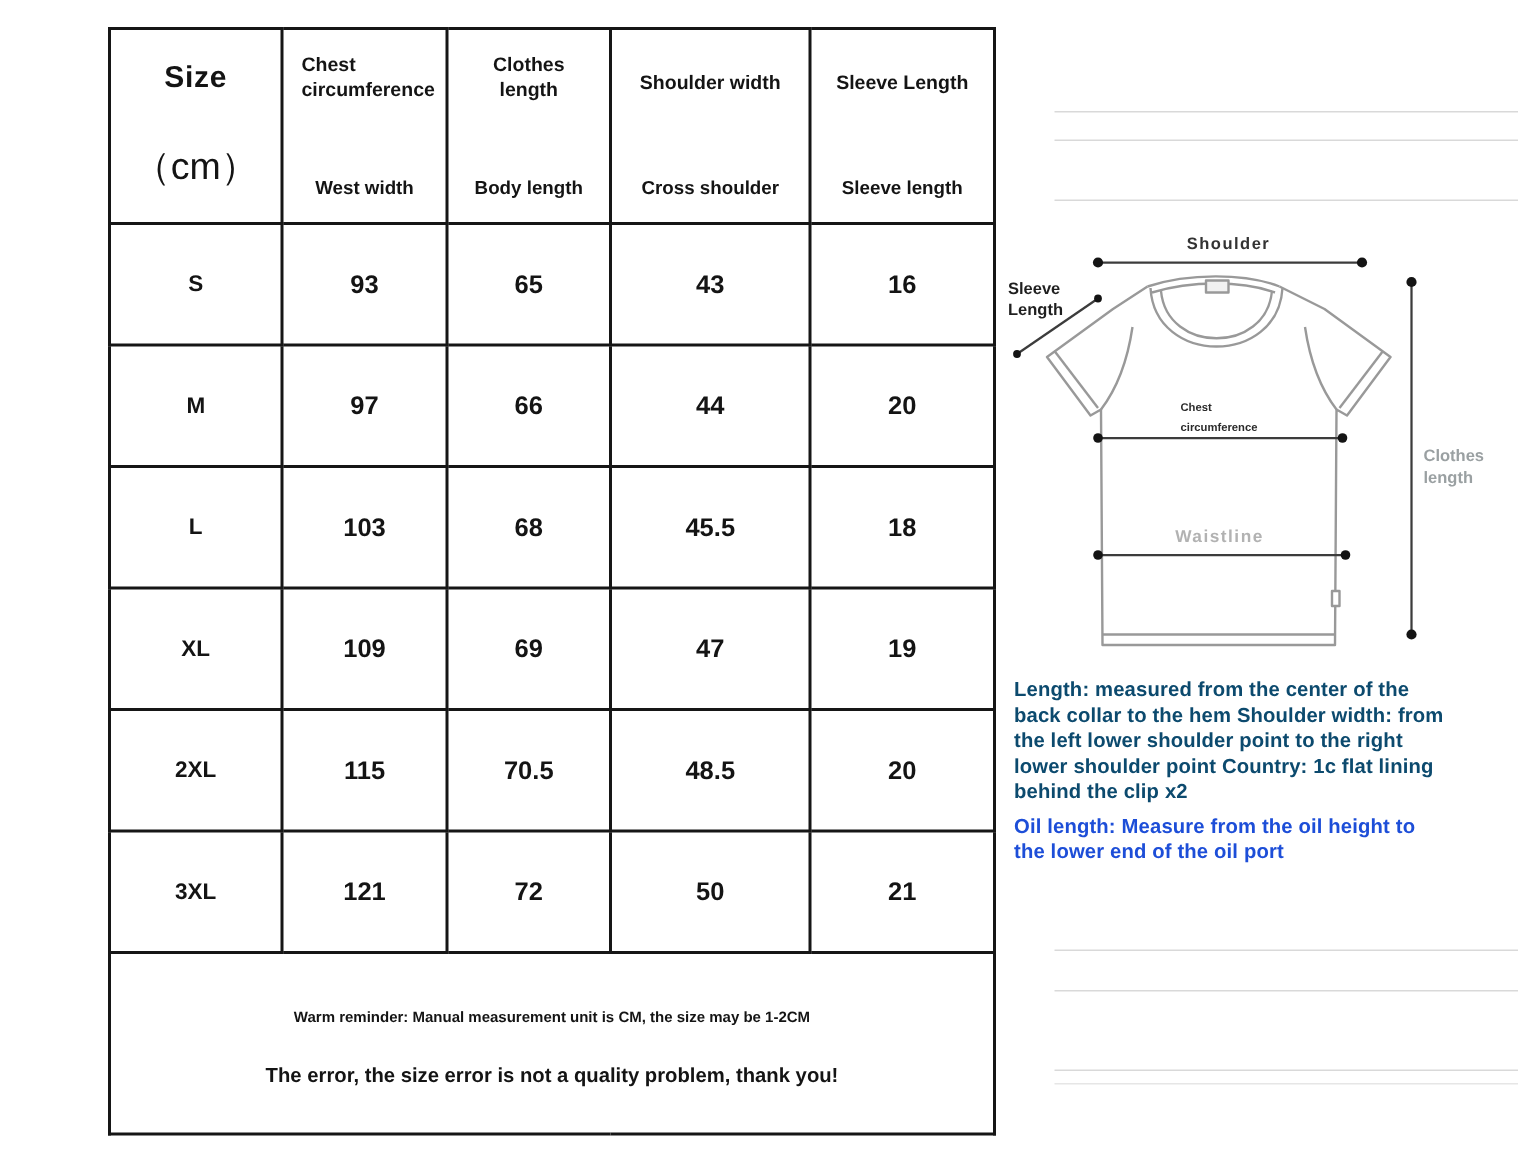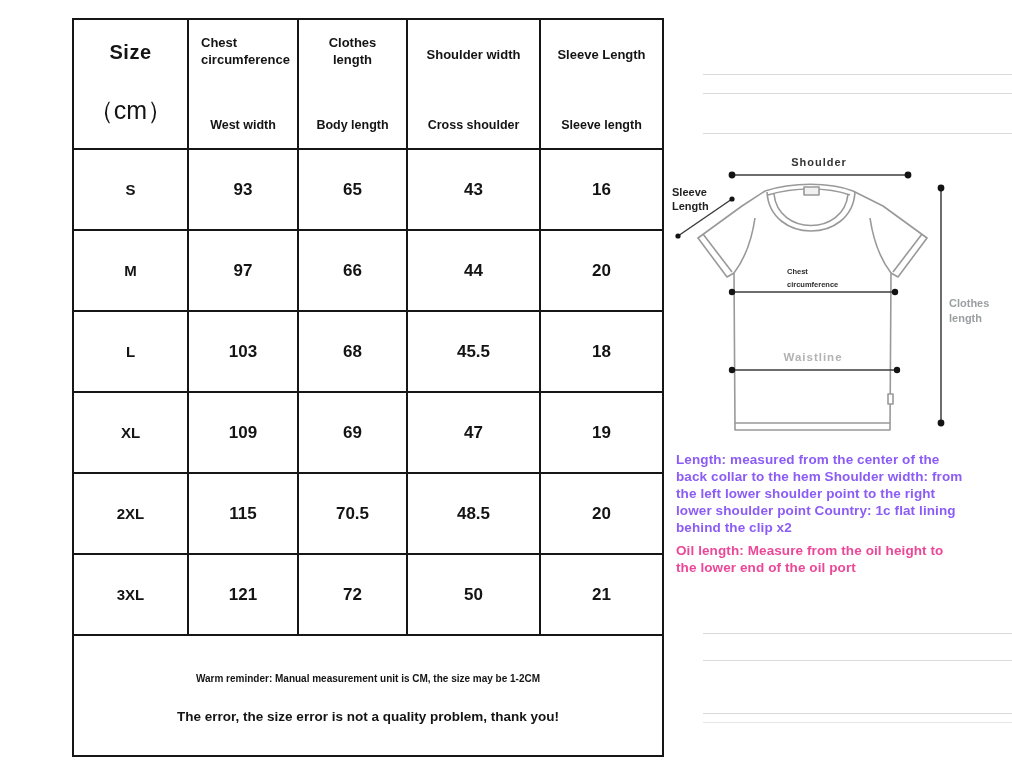--- a/index.html
+++ b/index.html
@@ -37,24 +37,24 @@
   .footer-line2 { font-weight:bold; font-size:13.5px; }
 
   
   .rule { position:absolute; height:1px; background:#d9d9d9; }
   .rule.soft { background:#e6e6e6; }
 
   svg.tshirt-diagram { position:absolute; left:670px; top:140px; }
 
   .notes { position:absolute; left:676px; top:451px; width:290px; }
   .note-measure {
-    color:#8b5cf6; font-weight:bold; font-size:13.5px; line-height:17px; letter-spacing:.1px;
+    color:#0c4a6e; font-weight:bold; font-size:13.5px; line-height:17px; letter-spacing:.1px;
   }
   .note-oil {
-    color:#ec4899; font-weight:bold; font-size:13.5px; line-height:17px; letter-spacing:.1px;
+    color:#1d4ed8; font-weight:bold; font-size:13.5px; line-height:17px; letter-spacing:.1px;
     margin-top:6px;
   }
 </style>
 </head>
 <body>
 
 <div class="stage">
 
   <div class="size-table-wrap">
     <table class="size-table">

